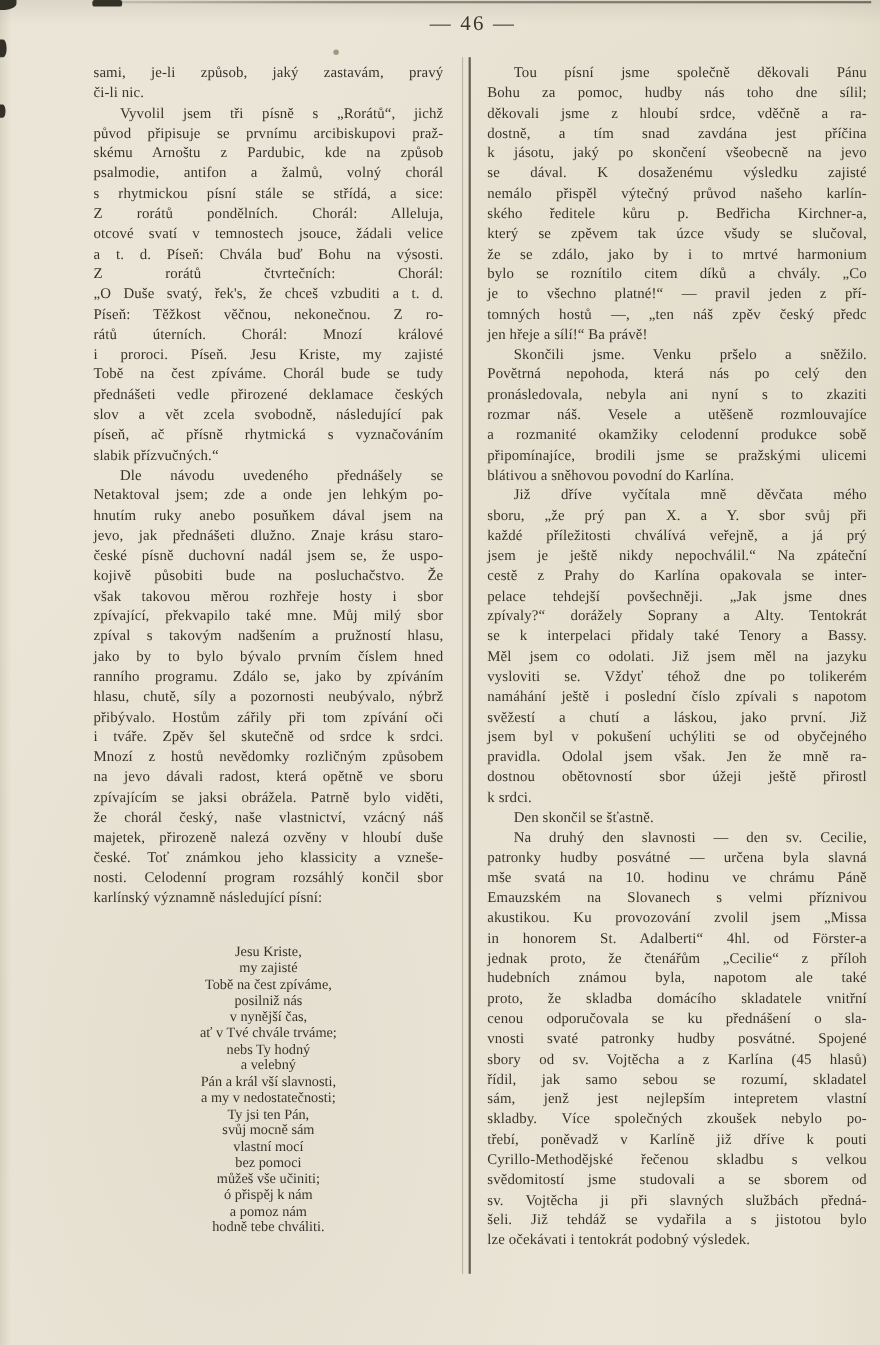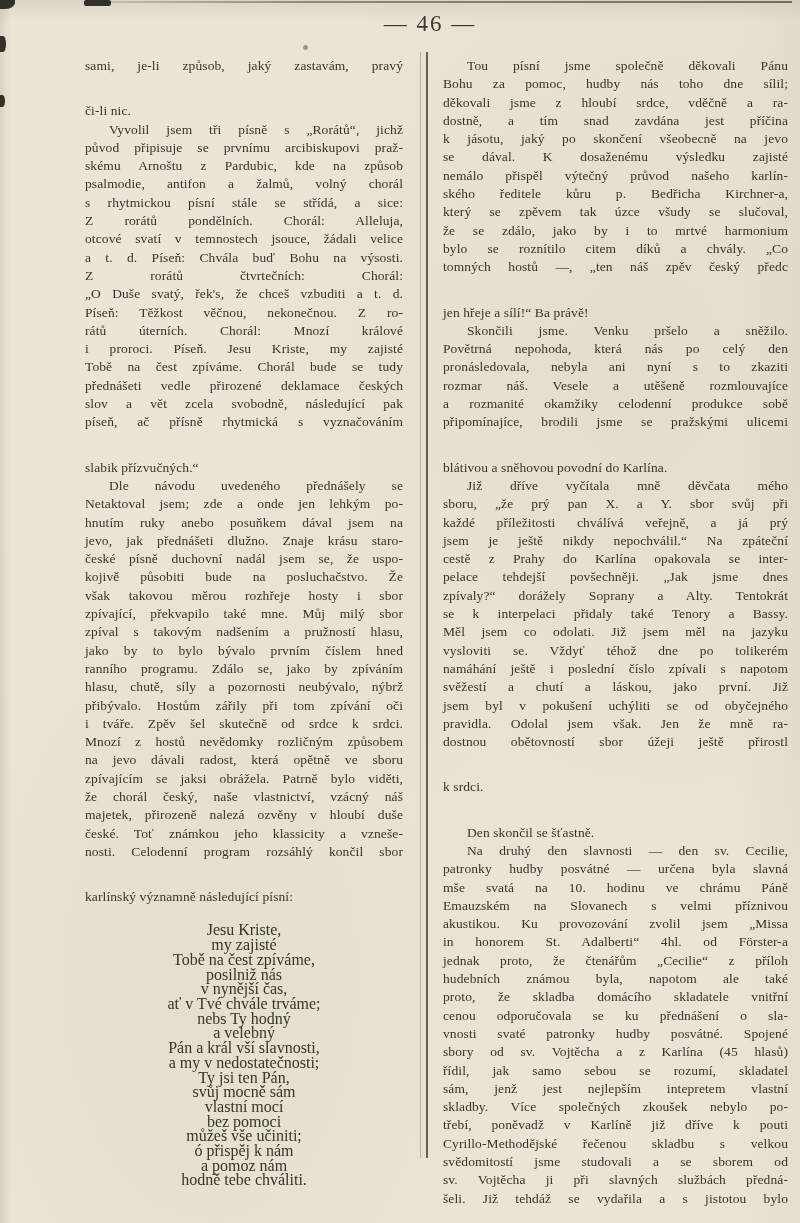--- a/index.html
+++ b/index.html
@@ -23,41 +23,41 @@
   .corner{left:0;top:0;width:15px;height:9px;border-radius:0 0 70% 0;}
   .topdash{left:84px;top:0;width:27px;height:6px;border-radius:2px;}
   .topline{left:104px;top:1px;width:688px;height:2px;
     background:linear-gradient(90deg, rgba(45,42,35,0.15), rgba(45,42,35,0.45) 30%, rgba(45,42,35,0.6));}
   .speck1{left:0;top:36px;width:6px;height:16px;border-radius:0 60% 60% 0;}
   .speck2{left:0;top:95px;width:5px;height:12px;border-radius:0 60% 60% 0;}
   .dot{left:303px;top:45px;width:5px;height:5px;border-radius:50%;background:rgba(110,85,55,0.55);}
 
   #page-number{
     position:absolute;top:11px;left:60px;right:0;
-    text-align:center;font-size:23px;letter-spacing:2px;color:#3b392f;
+    text-align:center;font-size:19px;letter-spacing:2px;color:#3b392f;
   }
   #divider{
     position:absolute;left:426px;top:52px;width:2px;height:1106px;
     background:#4a483d;opacity:0.85;
   }
   #divider-shadow{
     position:absolute;left:420px;top:52px;width:1px;height:1106px;
     background:#4a483d;opacity:0.3;
   }
   .column{position:absolute;top:57px;font-size:13.5px;line-height:18.3px;}
   #left-col{left:85px;width:318px;}
   #right-col{left:443px;width:345px;}
   .paragraph{margin:0;padding:0;}
   .text-line{
     text-align:justify;text-align-last:justify;
     white-space:normal;letter-spacing:0.1px;
   }
-  .text-line.last-line{text-align-last:left;margin-top:27px;}
+  .text-line.last-line{text-align-last:left;}
   .text-line.indent-first{text-indent:24px;}
-  .poem{margin-top:17px;font-size:16px;line-height:14.7px;}
+  .poem{margin-top:33px;font-size:13px;line-height:14.7px;}
   .poem-line{text-align:center;}
 </style>
 </head>
 <body>
 
 <div id="page">
   <div class="artifact corner"></div>
   <div class="artifact topdash"></div>
   <div class="artifact topline"></div>
   <div class="artifact speck1"></div>
@@ -145,20 +145,21 @@
         <div class="text-line">Bohu za pomoc, hudby nás toho dne sílil;</div>
         <div class="text-line">děkovali jsme z hloubí srdce, vděčně a ra-</div>
         <div class="text-line">dostně, a tím snad zavdána jest příčina</div>
         <div class="text-line">k jásotu, jaký po skončení všeobecně na jevo</div>
         <div class="text-line">se dával. K dosaženému výsledku zajisté</div>
         <div class="text-line">nemálo přispěl výtečný průvod našeho karlín-</div>
         <div class="text-line">ského ředitele kůru p. Bedřicha Kirchner-a,</div>
         <div class="text-line">který se zpěvem tak úzce všudy se slučoval,</div>
         <div class="text-line">že se zdálo, jako by i to mrtvé harmonium</div>
         <div class="text-line">bylo se roznítilo citem díků a chvály. „Co</div>
+        <div class="text-line">je to všechno platné!“ — pravil jeden z pří-</div>
         <div class="text-line">tomných hostů —, „ten náš zpěv český předc</div>
         <div class="text-line last-line">jen hřeje a sílí!“ Ba právě!</div>
       </div>
       <div class="paragraph">
         <div class="text-line indent-first">Skončili jsme. Venku pršelo a sněžilo.</div>
         <div class="text-line">Povětrná nepohoda, která nás po celý den</div>
         <div class="text-line">pronásledovala, nebyla ani nyní s to zkaziti</div>
         <div class="text-line">rozmar náš. Vesele a utěšeně rozmlouvajíce</div>
         <div class="text-line">a rozmanité okamžiky celodenní produkce sobě</div>
         <div class="text-line">připomínajíce, brodili jsme se pražskými ulicemi</div>

